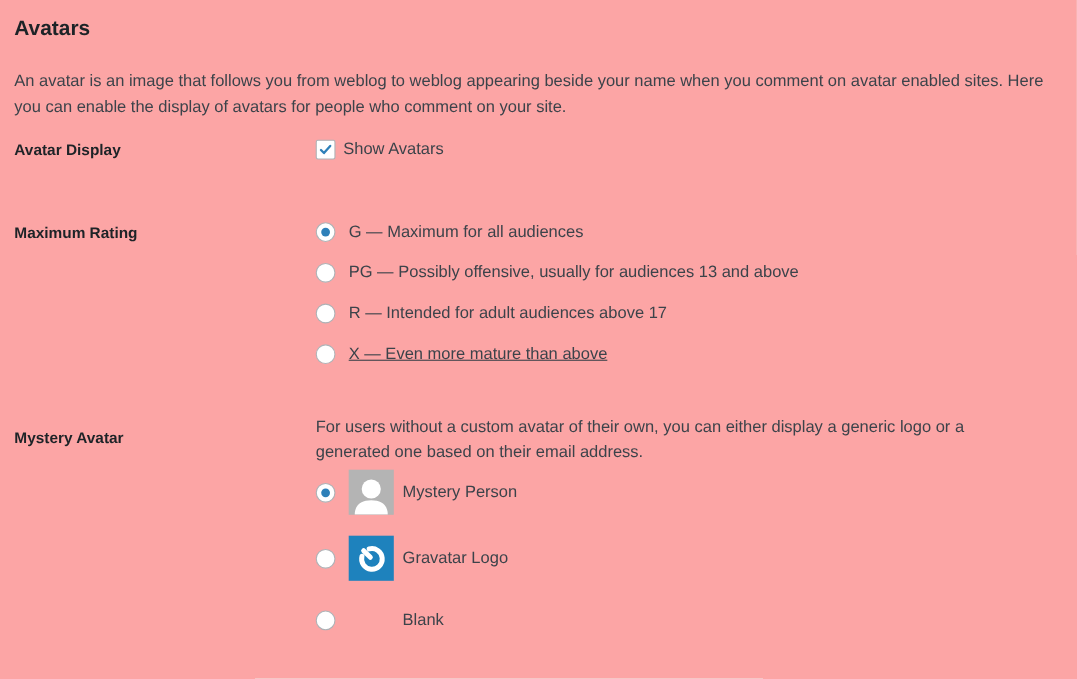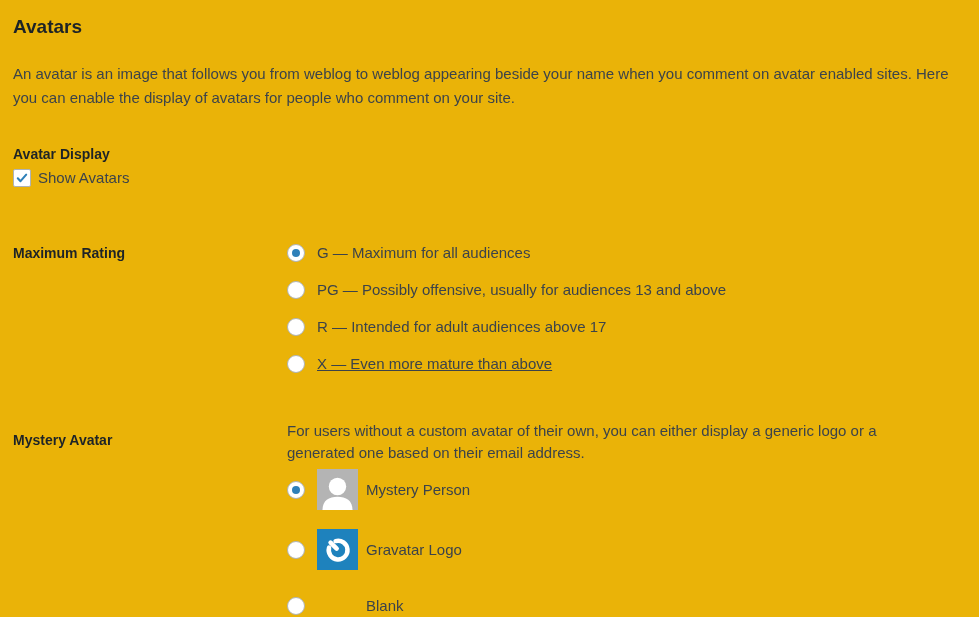--- a/index.html
+++ b/index.html
@@ -7,21 +7,21 @@
     padding: 0;
     background: #f0f0f1;
     font-family: "Liberation Sans", "DejaVu Sans", sans-serif;
     color: #3c434a;
   }
   .screen {
     position: relative;
     width: 979px;
     height: 617px;
     overflow: hidden;
-    background: #eab308;
+    background: #fca5a5;
   }
   .wrap {
     padding: 0 14px 0 13px;
   }
   h2.section-title {
     margin: 16px 0 0 0;
     font-size: 19px;
     line-height: 22px;
     font-weight: 700;
     color: #1d2327;
@@ -30,21 +30,21 @@
     margin: 24px 0 0 0;
     font-size: 15px;
     line-height: 24px;
     max-width: 952px;
     color: #3c434a;
   }
   .form-row {
     display: flex;
     align-items: flex-start;
   }
-  .row-avatar-display { margin-top: 32px; flex-direction: column; }
+  .row-avatar-display { margin-top: 14px; }
   .row-maximum-rating { margin-top: 51px; }
   .row-default-avatar { margin-top: 44px; }
   .form-label {
     width: 274px;
     flex-shrink: 0;
     font-size: 14px;
     font-weight: 700;
     line-height: 24px;
     color: #1d2327;
   }

